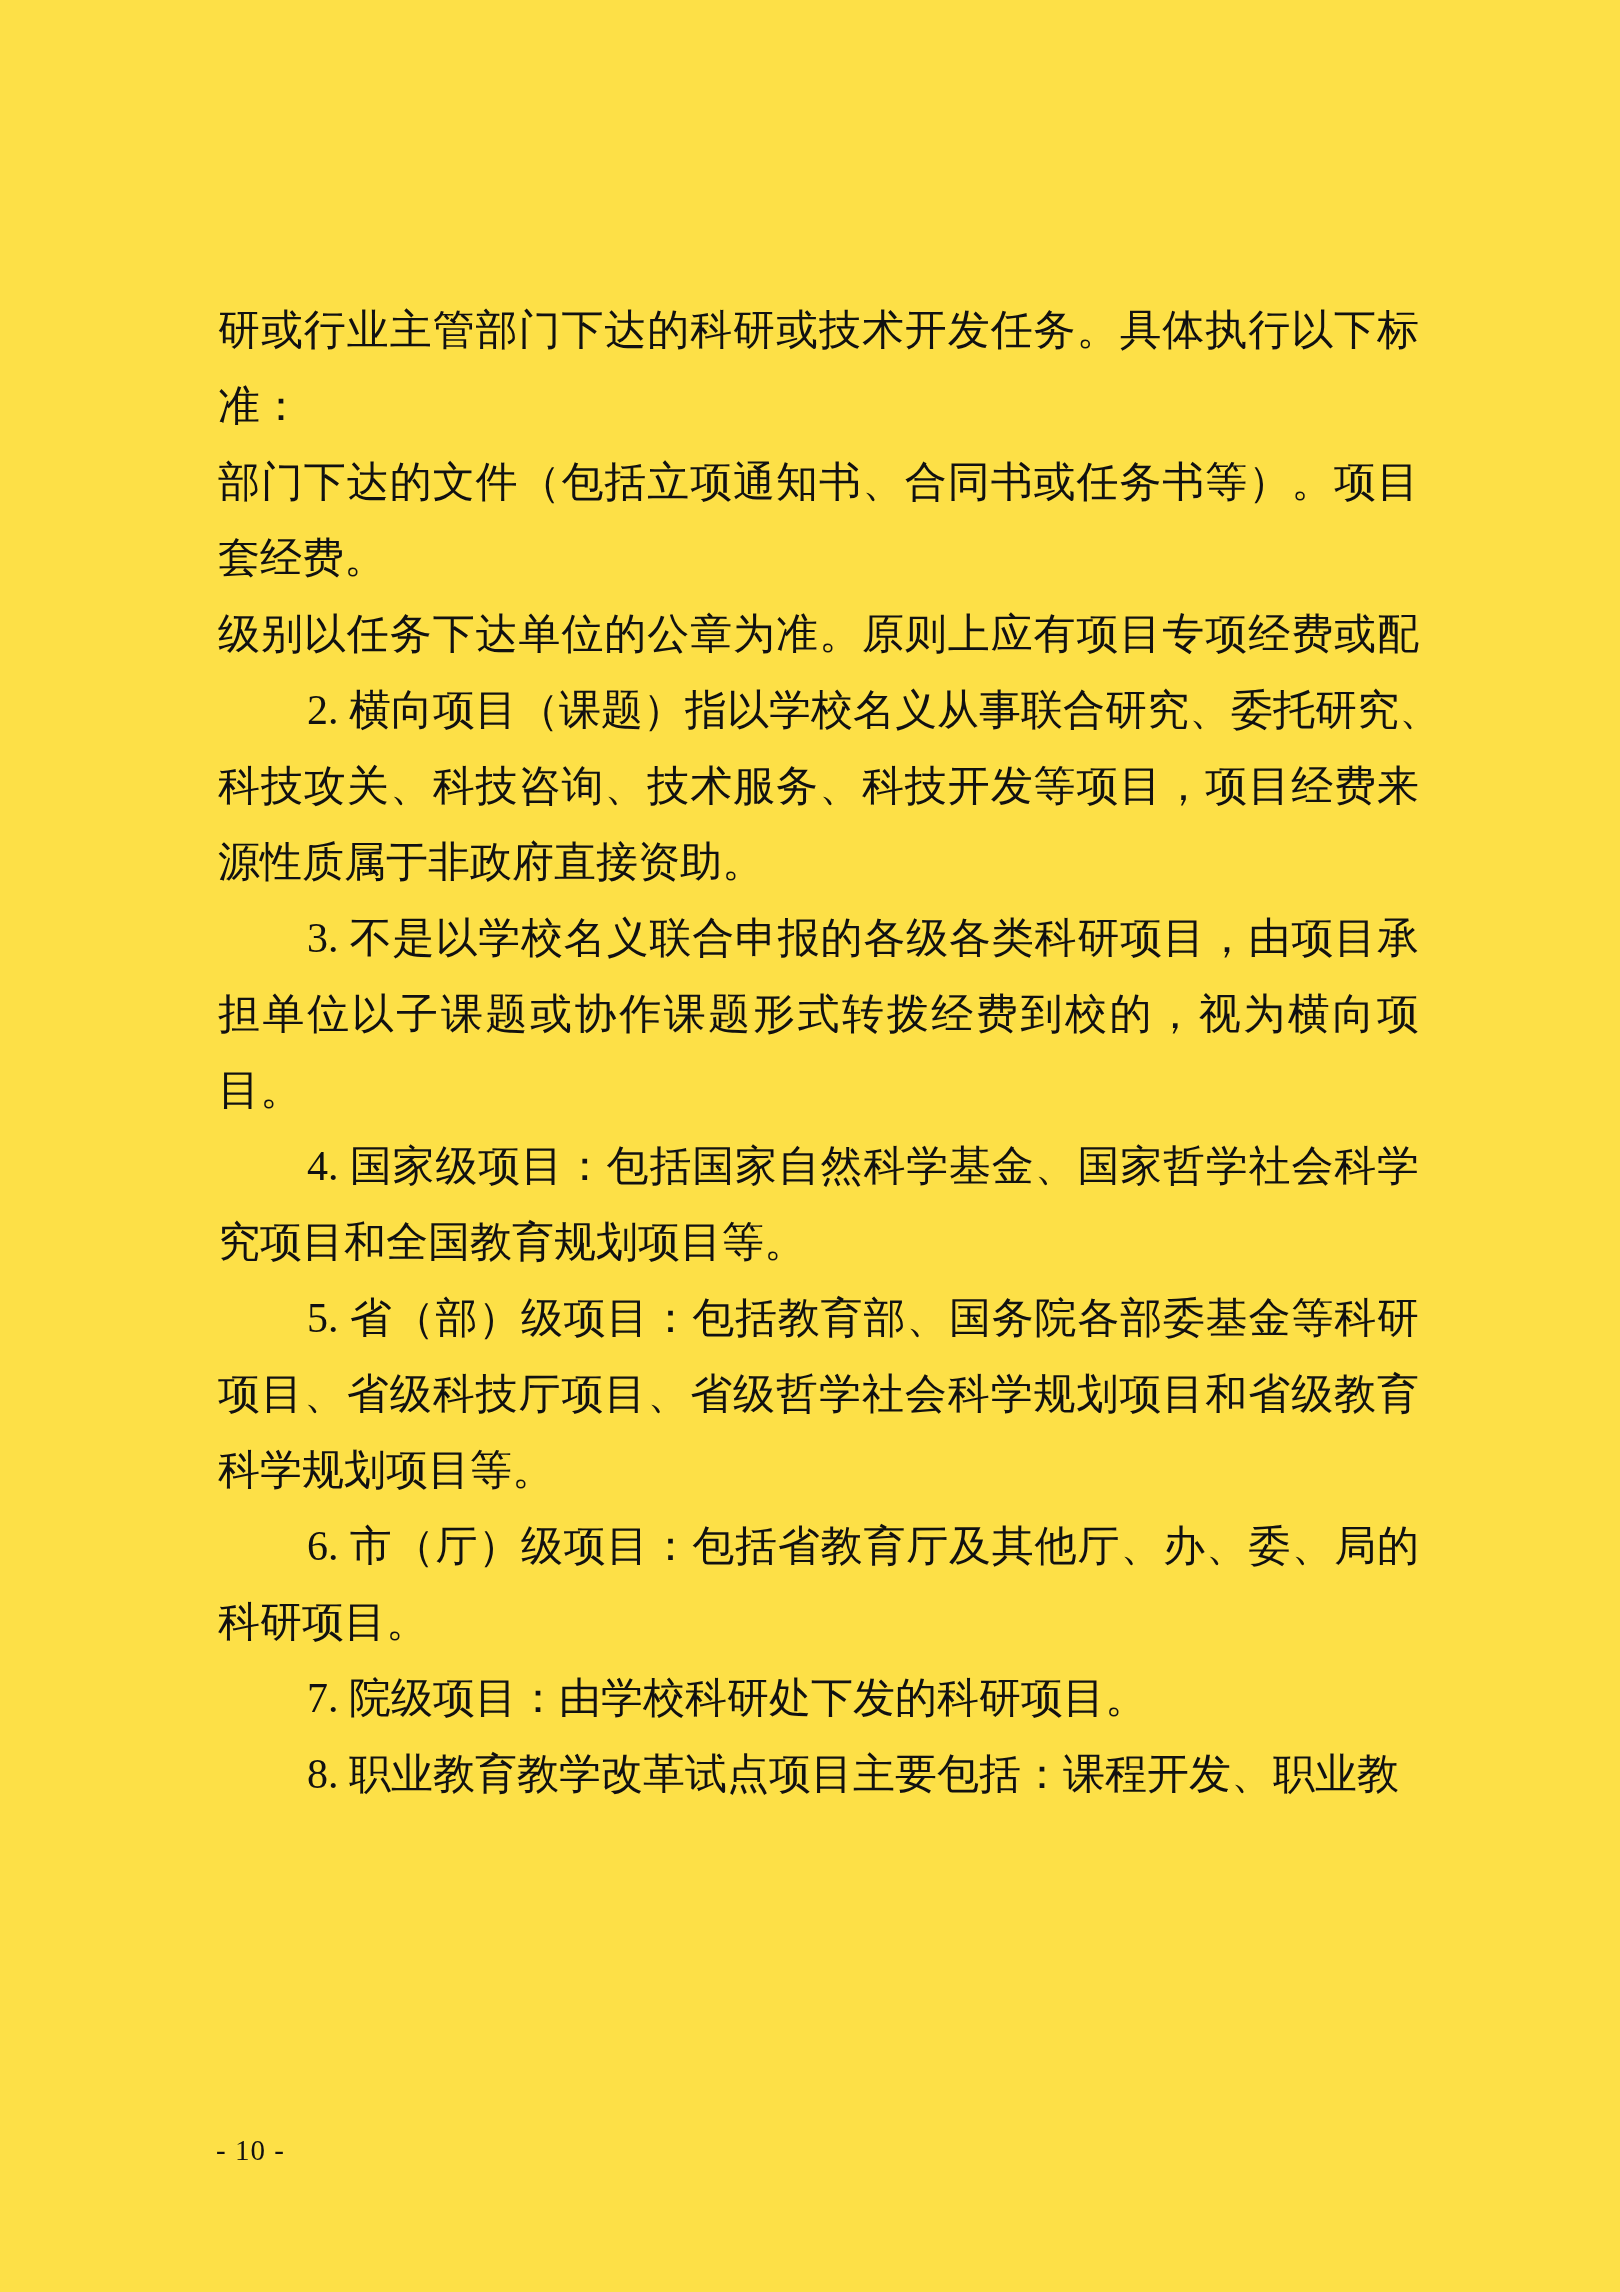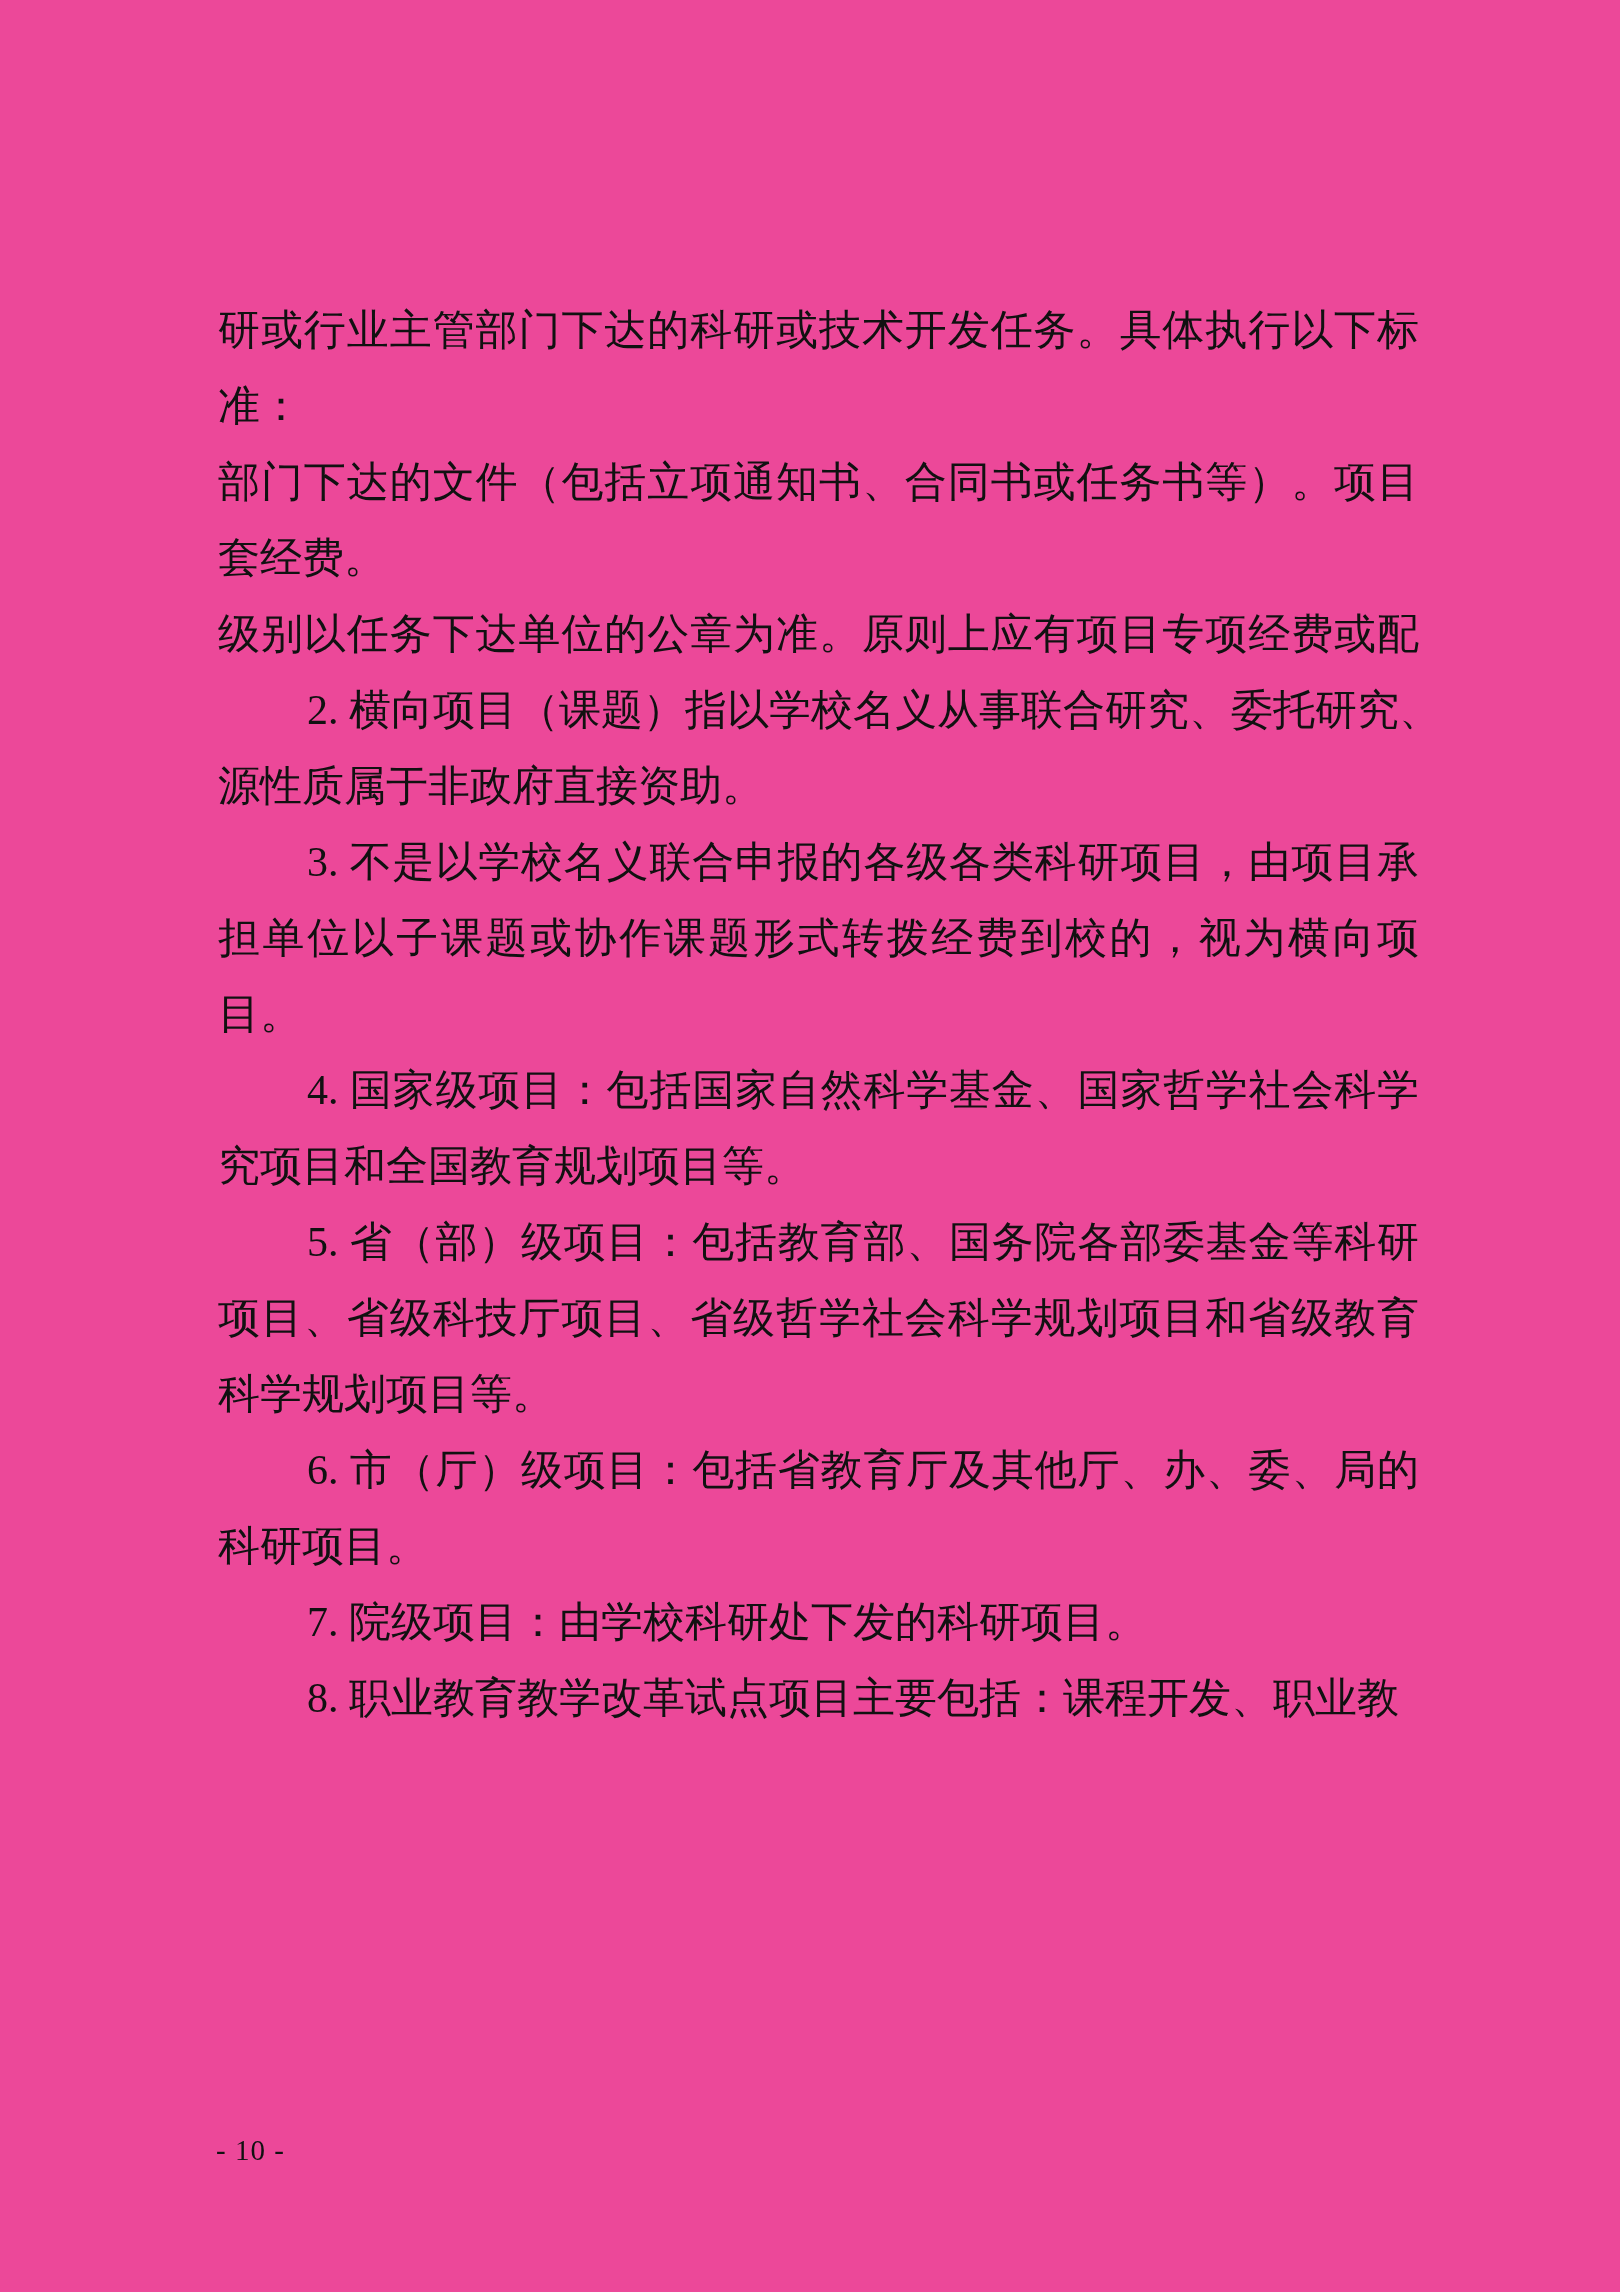--- a/index.html
+++ b/index.html
@@ -4,21 +4,21 @@
 <style>
   html, body {
     margin: 0;
     padding: 0;
     background: #ffffff;
   }
   .page {
     position: relative;
     width: 1620px;
     height: 2293px;
-    background: #ec4899;
+    background: #fde047;
     overflow: hidden;
     font-family: "Liberation Serif", "DejaVu Serif", serif;
     color: #111111;
   }
   .text-body {
     position: absolute;
     top: 292px;
     left: 218px;
     width: 1201px;
     font-size: 42px;
@@ -62,20 +62,21 @@
         <div class="line">研或行业主管部门下达的科研或技术开发任务。具体执行以下标</div>
         <div class="line line-last">准：</div>
       </div>
       <div class="paragraph">
         <div class="line">部门下达的文件（包括立项通知书、合同书或任务书等）。项目</div>
         <div class="line line-last">套经费。</div>
         <div class="line">级别以任务下达单位的公章为准。原则上应有项目专项经费或配</div>
       </div>
       <div class="paragraph">
         <div class="line line-indent">2. 横向项目（课题）指以学校名义从事联合研究、委托研究、</div>
+        <div class="line">科技攻关、科技咨询、技术服务、科技开发等项目，项目经费来</div>
         <div class="line line-last">源性质属于非政府直接资助。</div>
       </div>
       <div class="paragraph">
         <div class="line line-indent">3. 不是以学校名义联合申报的各级各类科研项目，由项目承</div>
         <div class="line">担单位以子课题或协作课题形式转拨经费到校的，视为横向项</div>
         <div class="line line-last">目。</div>
       </div>
       <div class="paragraph">
         <div class="line line-indent">4. 国家级项目：包括国家自然科学基金、国家哲学社会科学</div>
         <div class="line line-last">究项目和全国教育规划项目等。</div>

